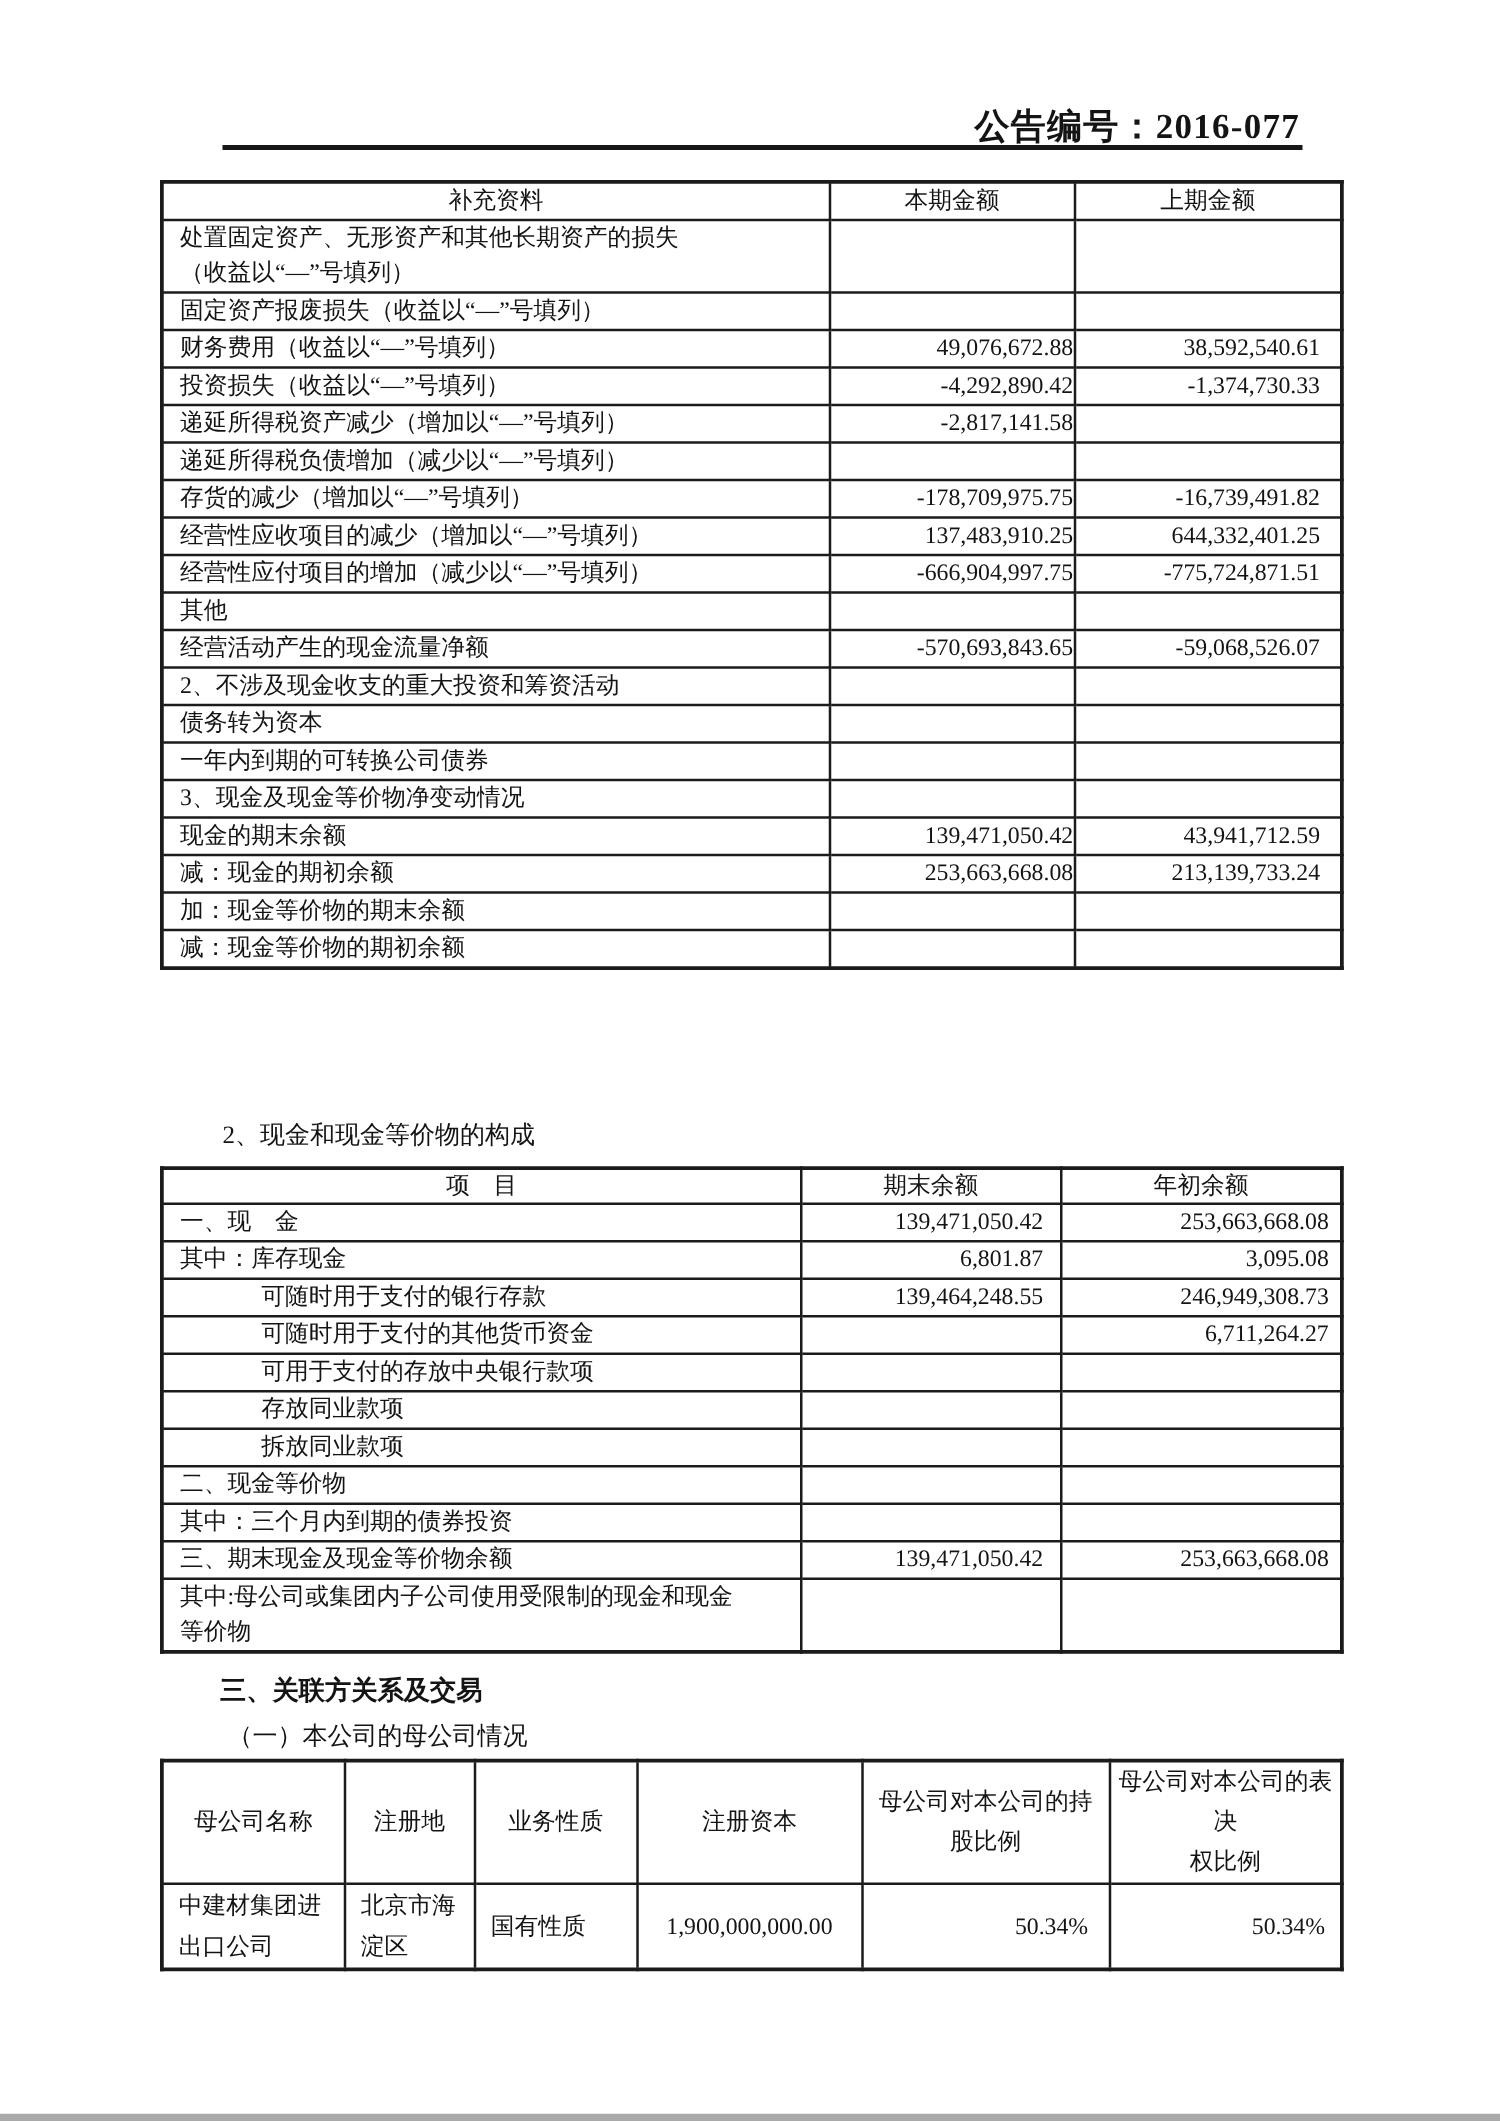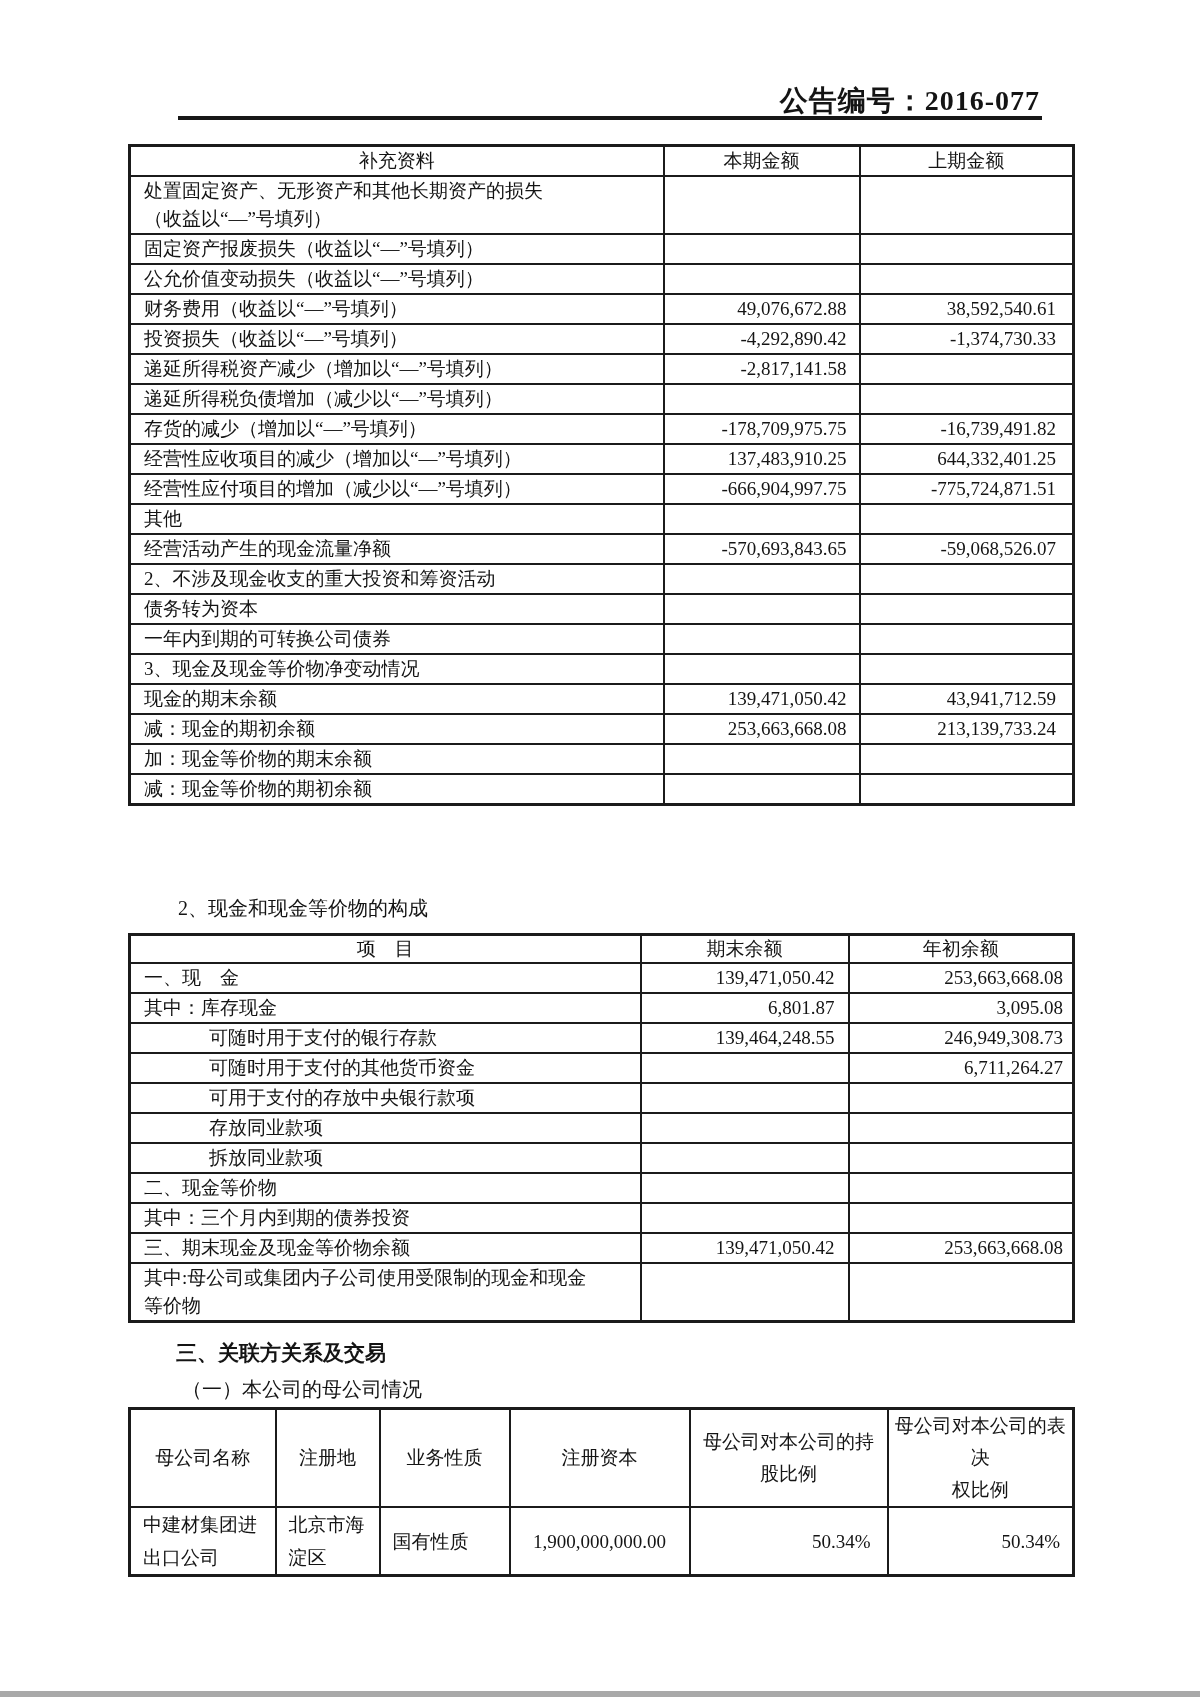--- a/index.html
+++ b/index.html
@@ -33,21 +33,21 @@
     white-space:pre-line;
     vertical-align:middle;
     padding:0;
     overflow:hidden;
   }
   th{font-weight:normal;text-align:center;}
   td{text-align:left;padding-left:13px;}
   .t1{left:128px;top:144px;width:944px;}
   .t1 th{height:28px;line-height:26px;}
   .t1 td{height:27px;line-height:28px;}
-  .t1 td:nth-child(2){text-align:right;padding-left:0;padding-right:12px;}
+  .t1 td:nth-child(2){text-align:right;padding-left:0;}
   .t1 td:nth-child(3){text-align:right;padding-left:0;padding-right:16px;}
   .t2{left:128px;top:933px;width:944px;}
   .t2 th{height:26px;line-height:26px;font-family:Liberation Serif, serif;}
   .t2 td{height:27px;line-height:28px;}
   .t2 td:nth-child(2){text-align:right;padding-left:0;padding-right:13px;}
   .t2 td:nth-child(3){text-align:right;padding-left:0;padding-right:9px;}
   .t2 td.indent{padding-left:78px;}
   .t3{left:128px;top:1407px;width:944px;}
   .t3 th{height:60px;line-height:32px;}
   .t3 td{height:64px;line-height:33px;padding-left:12px;}
@@ -82,25 +82,20 @@
     </thead>
     <tbody>
         <tr>
           <td>处置固定资产、无形资产和其他长期资产的损失
 （收益以“—”号填列）</td>
           <td></td>
           <td></td>
         </tr>
         <tr>
           <td>固定资产报废损失（收益以“—”号填列）</td>
-          <td></td>
-          <td></td>
-        </tr>
-        <tr>
-          <td>公允价值变动损失（收益以“—”号填列）</td>
           <td></td>
           <td></td>
         </tr>
         <tr>
           <td>财务费用（收益以“—”号填列）</td>
           <td>49,076,672.88</td>
           <td>38,592,540.61</td>
         </tr>
         <tr>
           <td>投资损失（收益以“—”号填列）</td>

